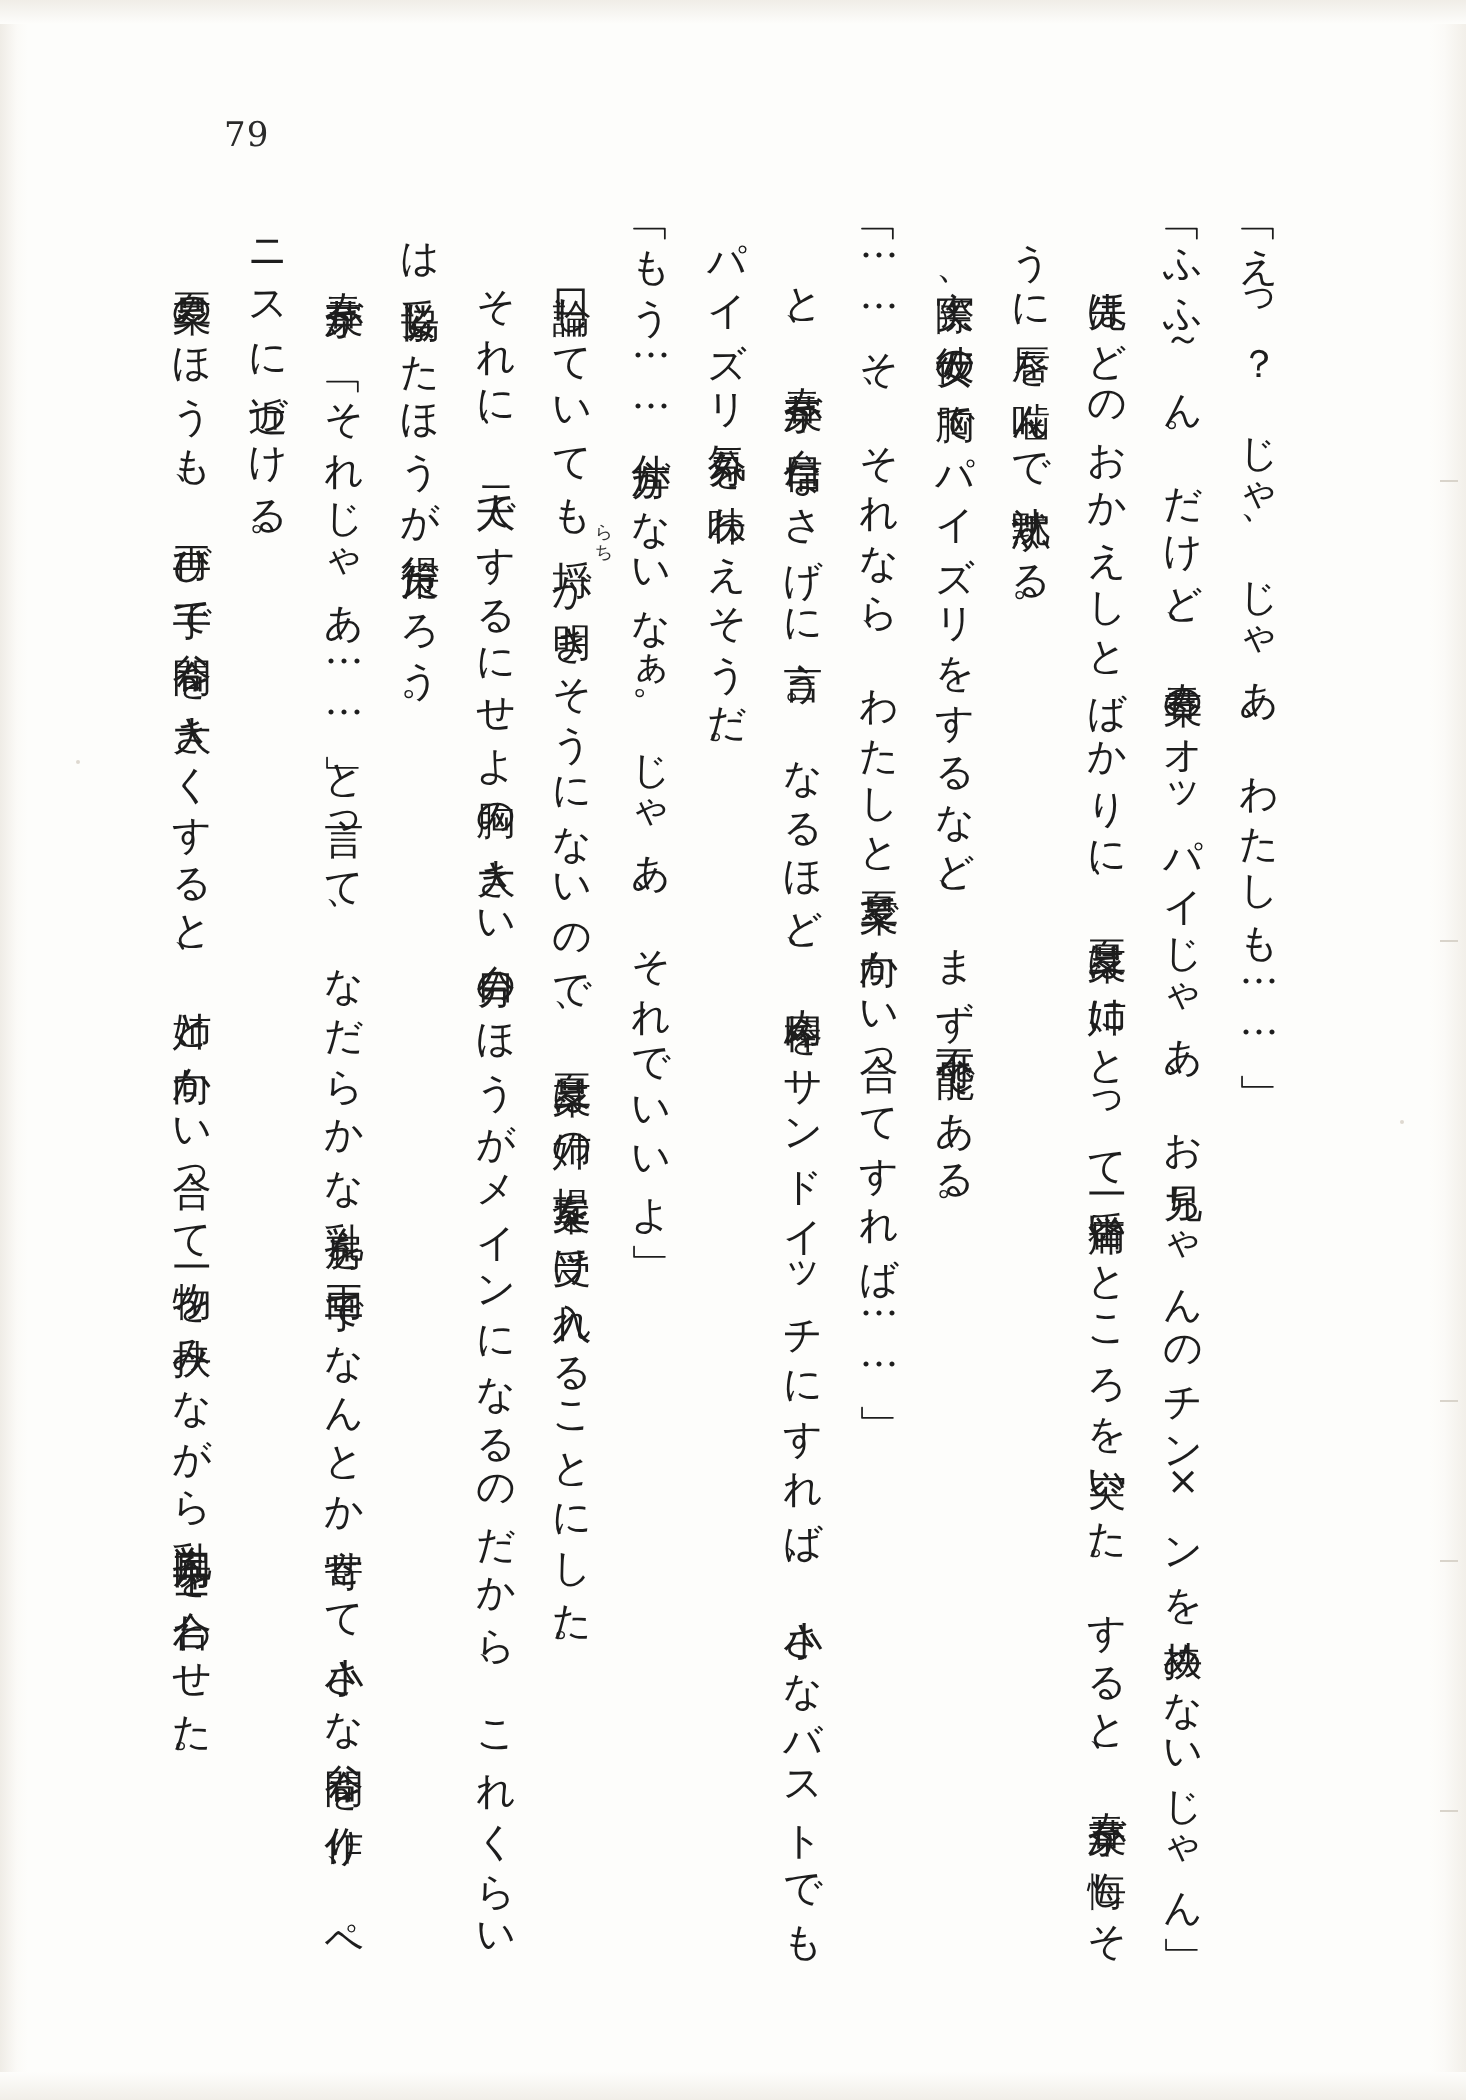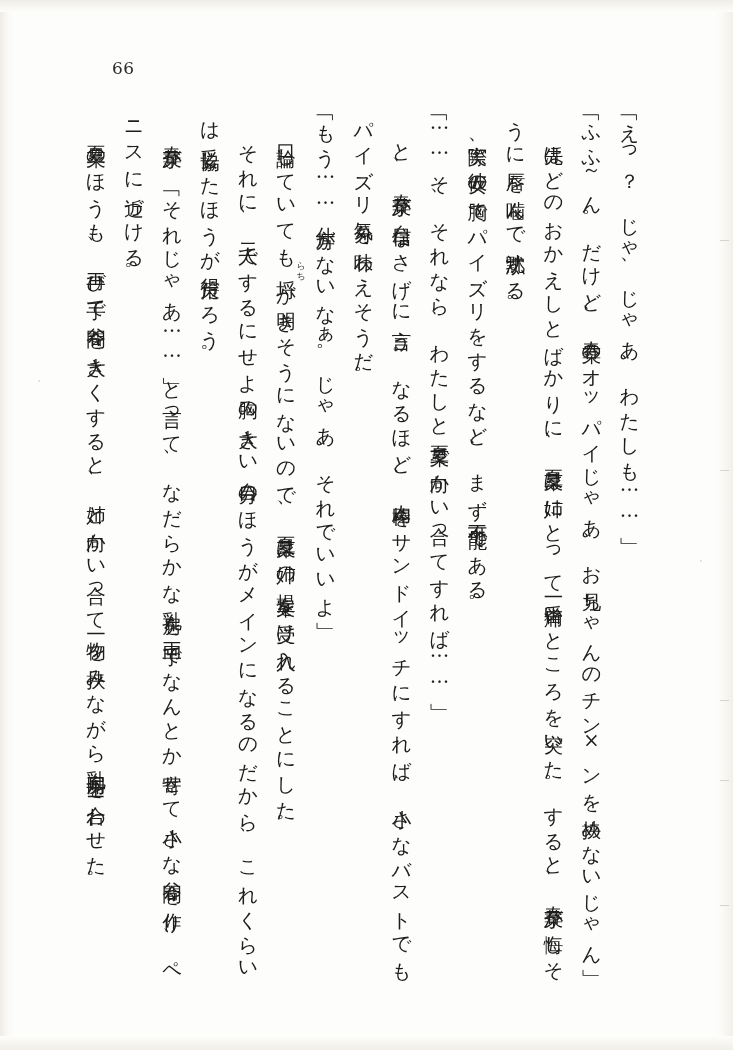--- a/index.html
+++ b/index.html
@@ -114,21 +114,21 @@
 
   <div class="tick" style="top:240px;"></div>
   <div class="tick" style="top:470px;"></div>
   <div class="tick" style="top:700px;"></div>
   <div class="tick" style="top:780px;"></div>
   <div class="tick" style="top:905px;"></div>
 
   <div class="speck" style="left:38px; top:380px; width:2px; height:2px;"></div>
   <div class="speck" style="left:700px; top:560px; width:2px; height:2px;"></div>
 
-  <div class="page-number">66</div>
+  <div class="page-number">79</div>
 
   <div class="text-block">
     <span class="line">「えっ？　じゃ、じゃあ、わたしも……」</span>
     <span class="line">「ふふ～ん。だけど、春菜のオッパイじゃあ、お兄ちゃんのチン×ンを挟めないじゃん」</span>
     <span class="line">　先ほどのおかえしとばかりに、夏菜は姉にとって一番痛いところを突いた。すると、春菜が悔しそうに唇を噛んで沈黙する。</span>
     <span class="line">　実際、彼女の胸でパイズリをするなど、まず不可能である。</span>
     <span class="line">「……そ、それなら、わたしと夏菜で向かい合ってすれば……」</span>
     <span class="line">　と、春菜が自信なさげに言う。なるほど、肉棒をサンドイッチにすれば、小さなバストでもパイズリ気分を味わえそうだ。</span>
     <span class="line">「もう……仕方がないなぁ。じゃあ、それでいいよ」</span>
     <span class="line">　口論していても<ruby><span>埒</span><rt>らち</rt></ruby>が明きそうにないので、夏菜は姉の提案を受け入れることにした。</span>

